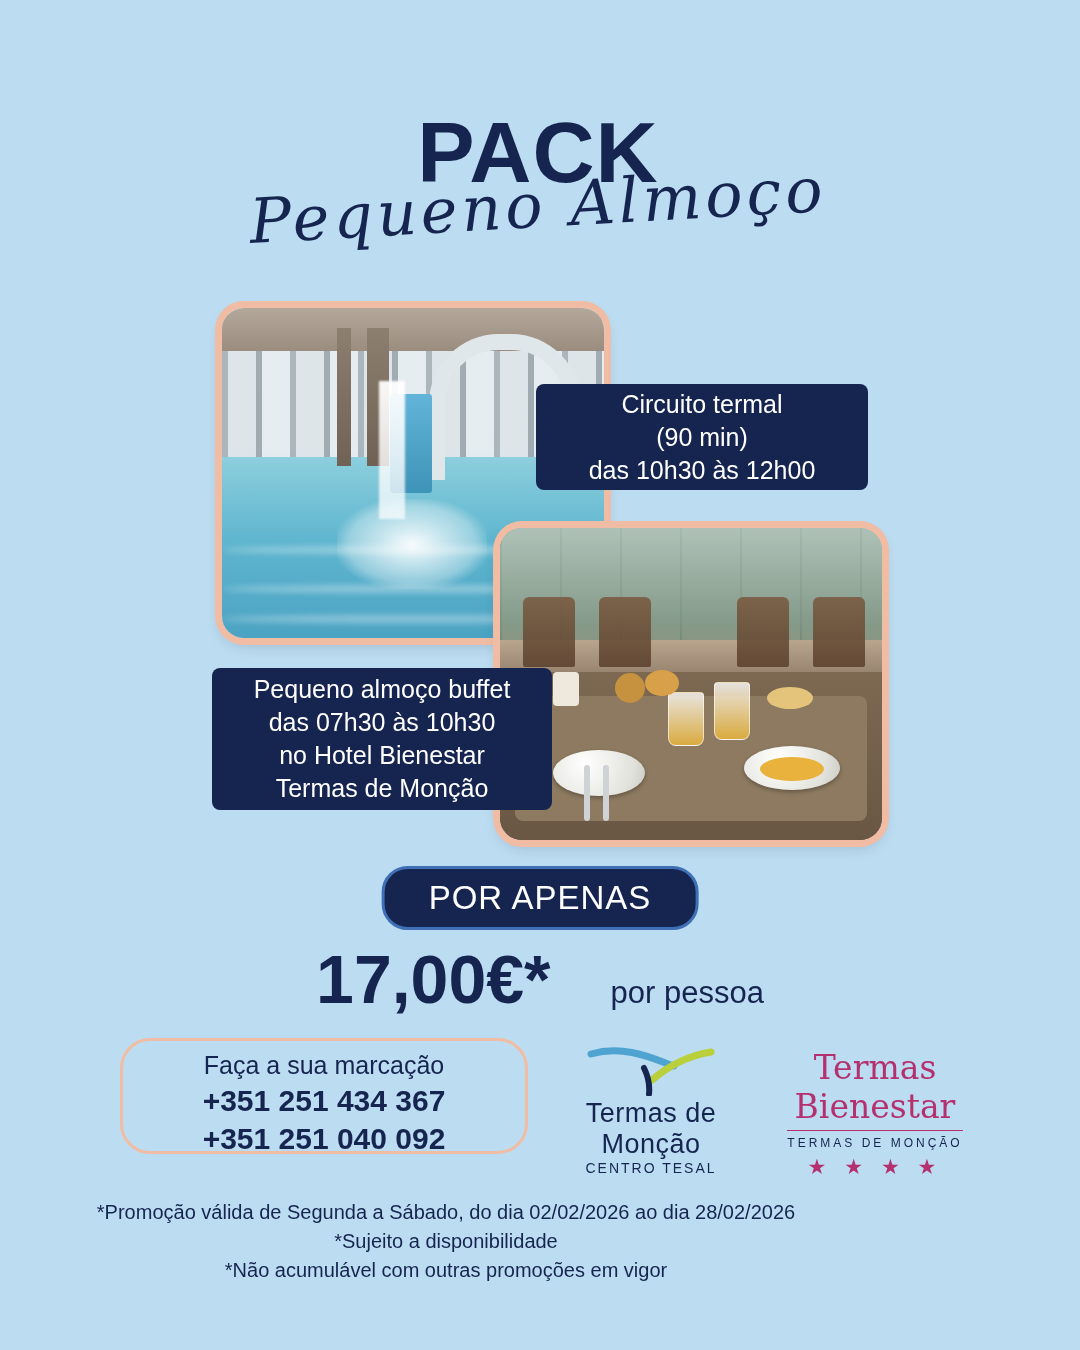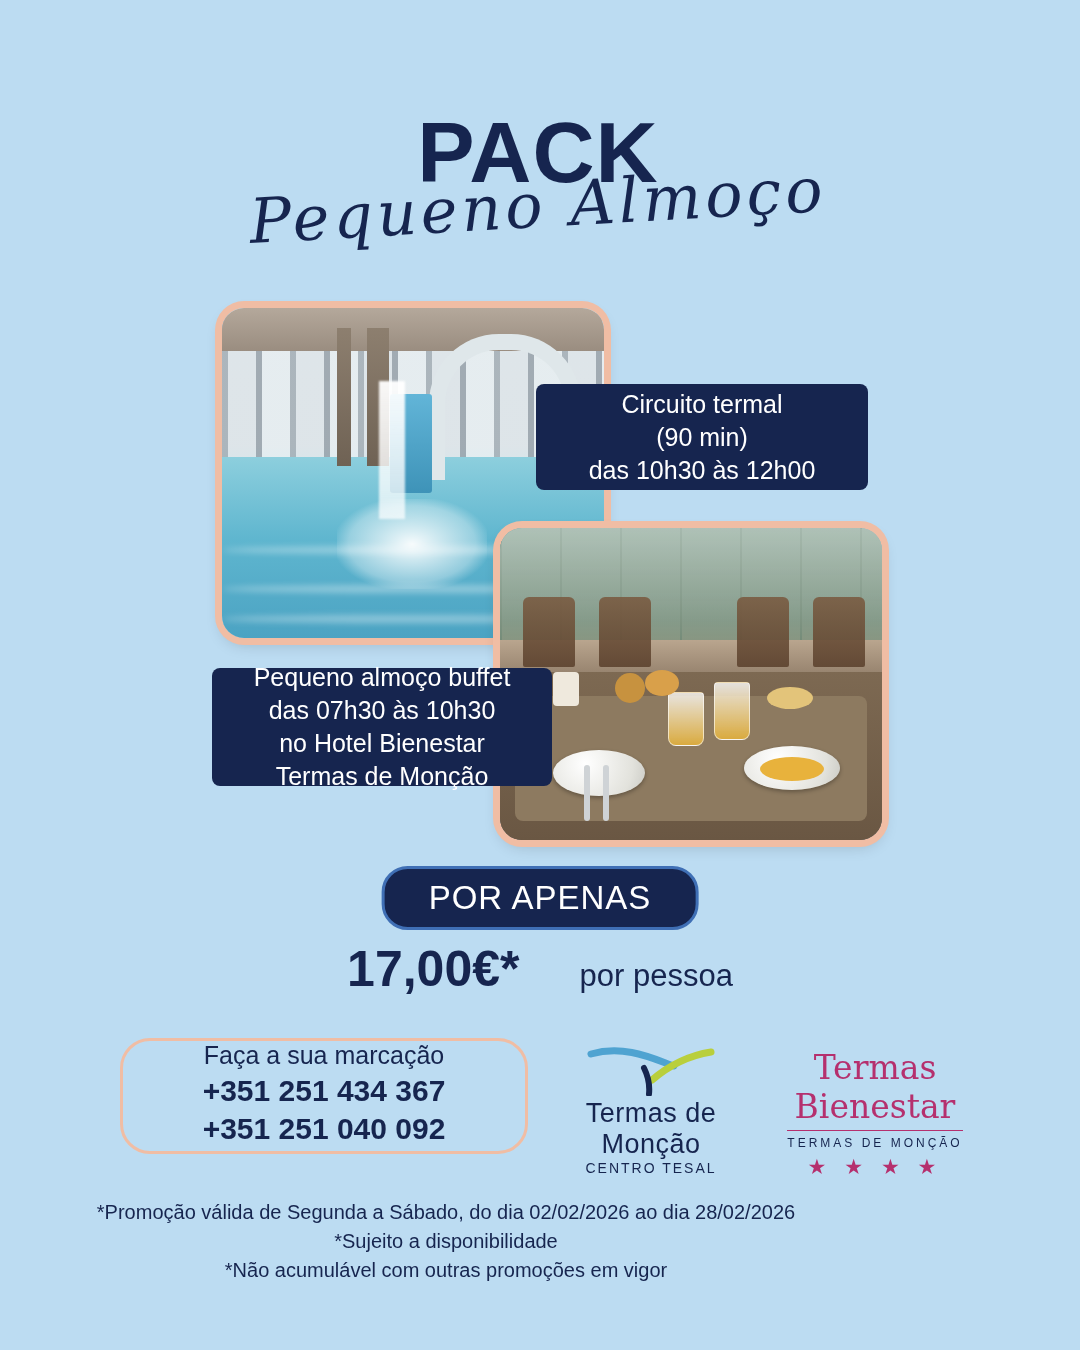--- a/index.html
+++ b/index.html
@@ -225,21 +225,21 @@
     width: 332px;
     height: 106px;
     display: flex;
     align-items: center;
     justify-content: center;
   }
   .box-breakfast {
     left: 212px;
     top: 668px;
     width: 340px;
-    height: 118px;
+    height: 142px;
     display: flex;
     align-items: center;
     justify-content: center;
   }
   .info-box .line { display: block; }
 
   
   .por-apenas {
     position: absolute;
     left: 50%;
@@ -257,41 +257,42 @@
     position: absolute;
     top: 940px;
     left: 0;
     width: 1080px;
     display: flex;
     align-items: baseline;
     justify-content: center;
     gap: 60px;
   }
   .price-value {
-    font-size: 50px;
+    font-size: 68px;
     font-weight: bold;
     color: #16254f;
     letter-spacing: 0px;
   }
   .price-unit {
     font-size: 31px;
     color: #16254f;
   }
 
   
   .contact-box {
     position: absolute;
     left: 120px;
     top: 1038px;
     width: 408px;
     height: 116px;
     border: 3px solid #f0bda4;
     border-radius: 30px;
     text-align: center;
     box-sizing: border-box;
+    padding-top: 10px;
   }
   .contact-title {
     font-size: 25px;
     color: #16254f;
     margin-bottom: 2px;
   }
   .contact-phone {
     font-size: 30px;
     font-weight: bold;
     color: #16254f;

